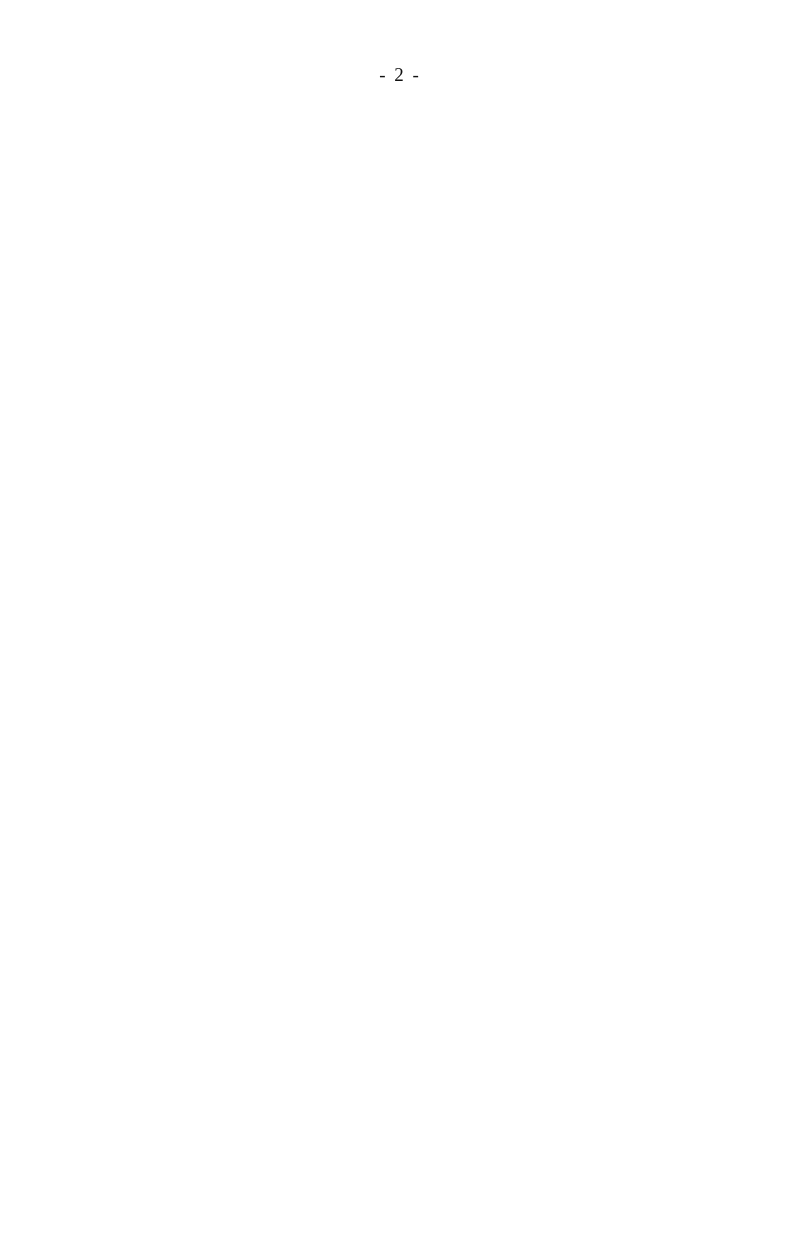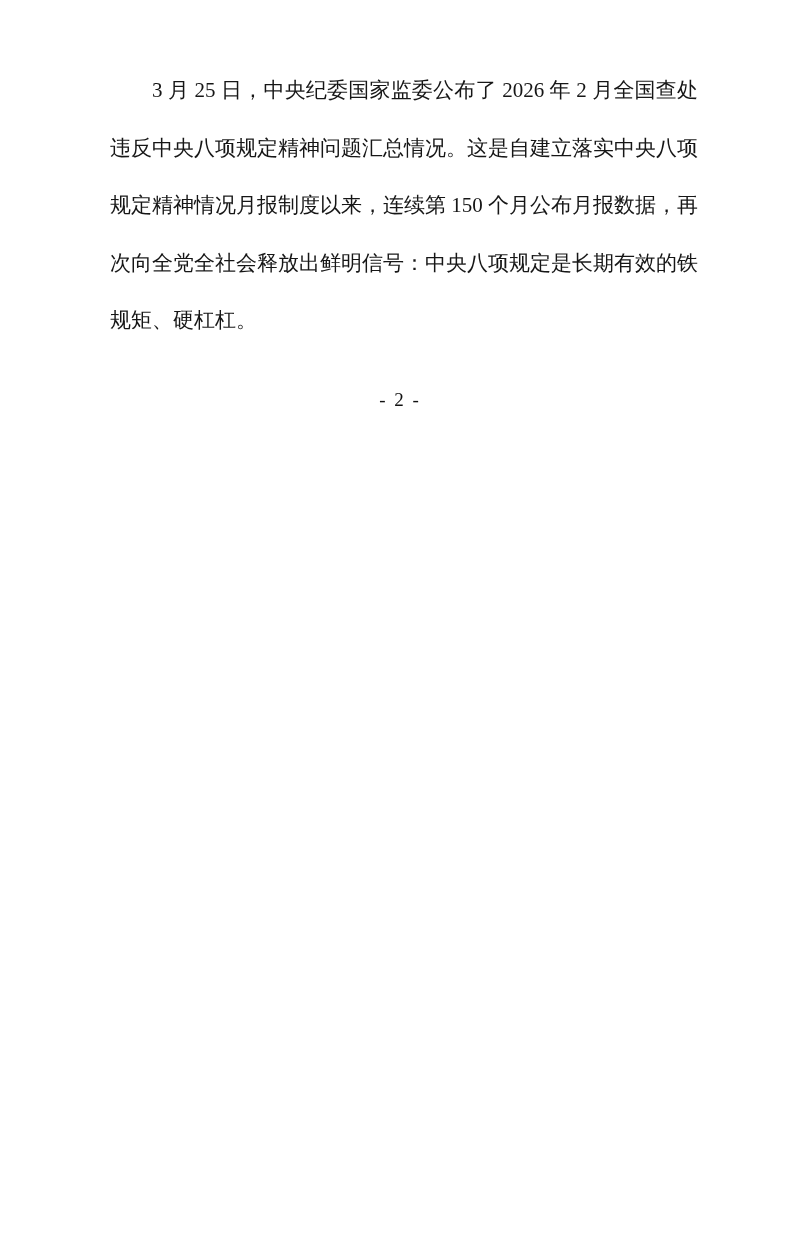--- a/index.html
+++ b/index.html
@@ -54,18 +54,17 @@
     color: #111111;
   }
 </style>
 </head>
 <body>
 
 <div class="page">
 
 
   <div class="doc-body">
-    <p>3 月 25 日，中央纪委国家监委公布了 2026 年 2 月全国查处违反中央八项规定精神问题汇总情况。这是自建立落实中央八项规定精神情况月报制度以来，连续第 150 个月公布月报数据，再次向全党全社会释放出鲜明信号：中央八项规定是长期有效的铁规矩、硬杠杠。</p>
   </div>
 
   <div class="page-footer">- 2 -</div>
 
 </div>
 
 </body></html>

